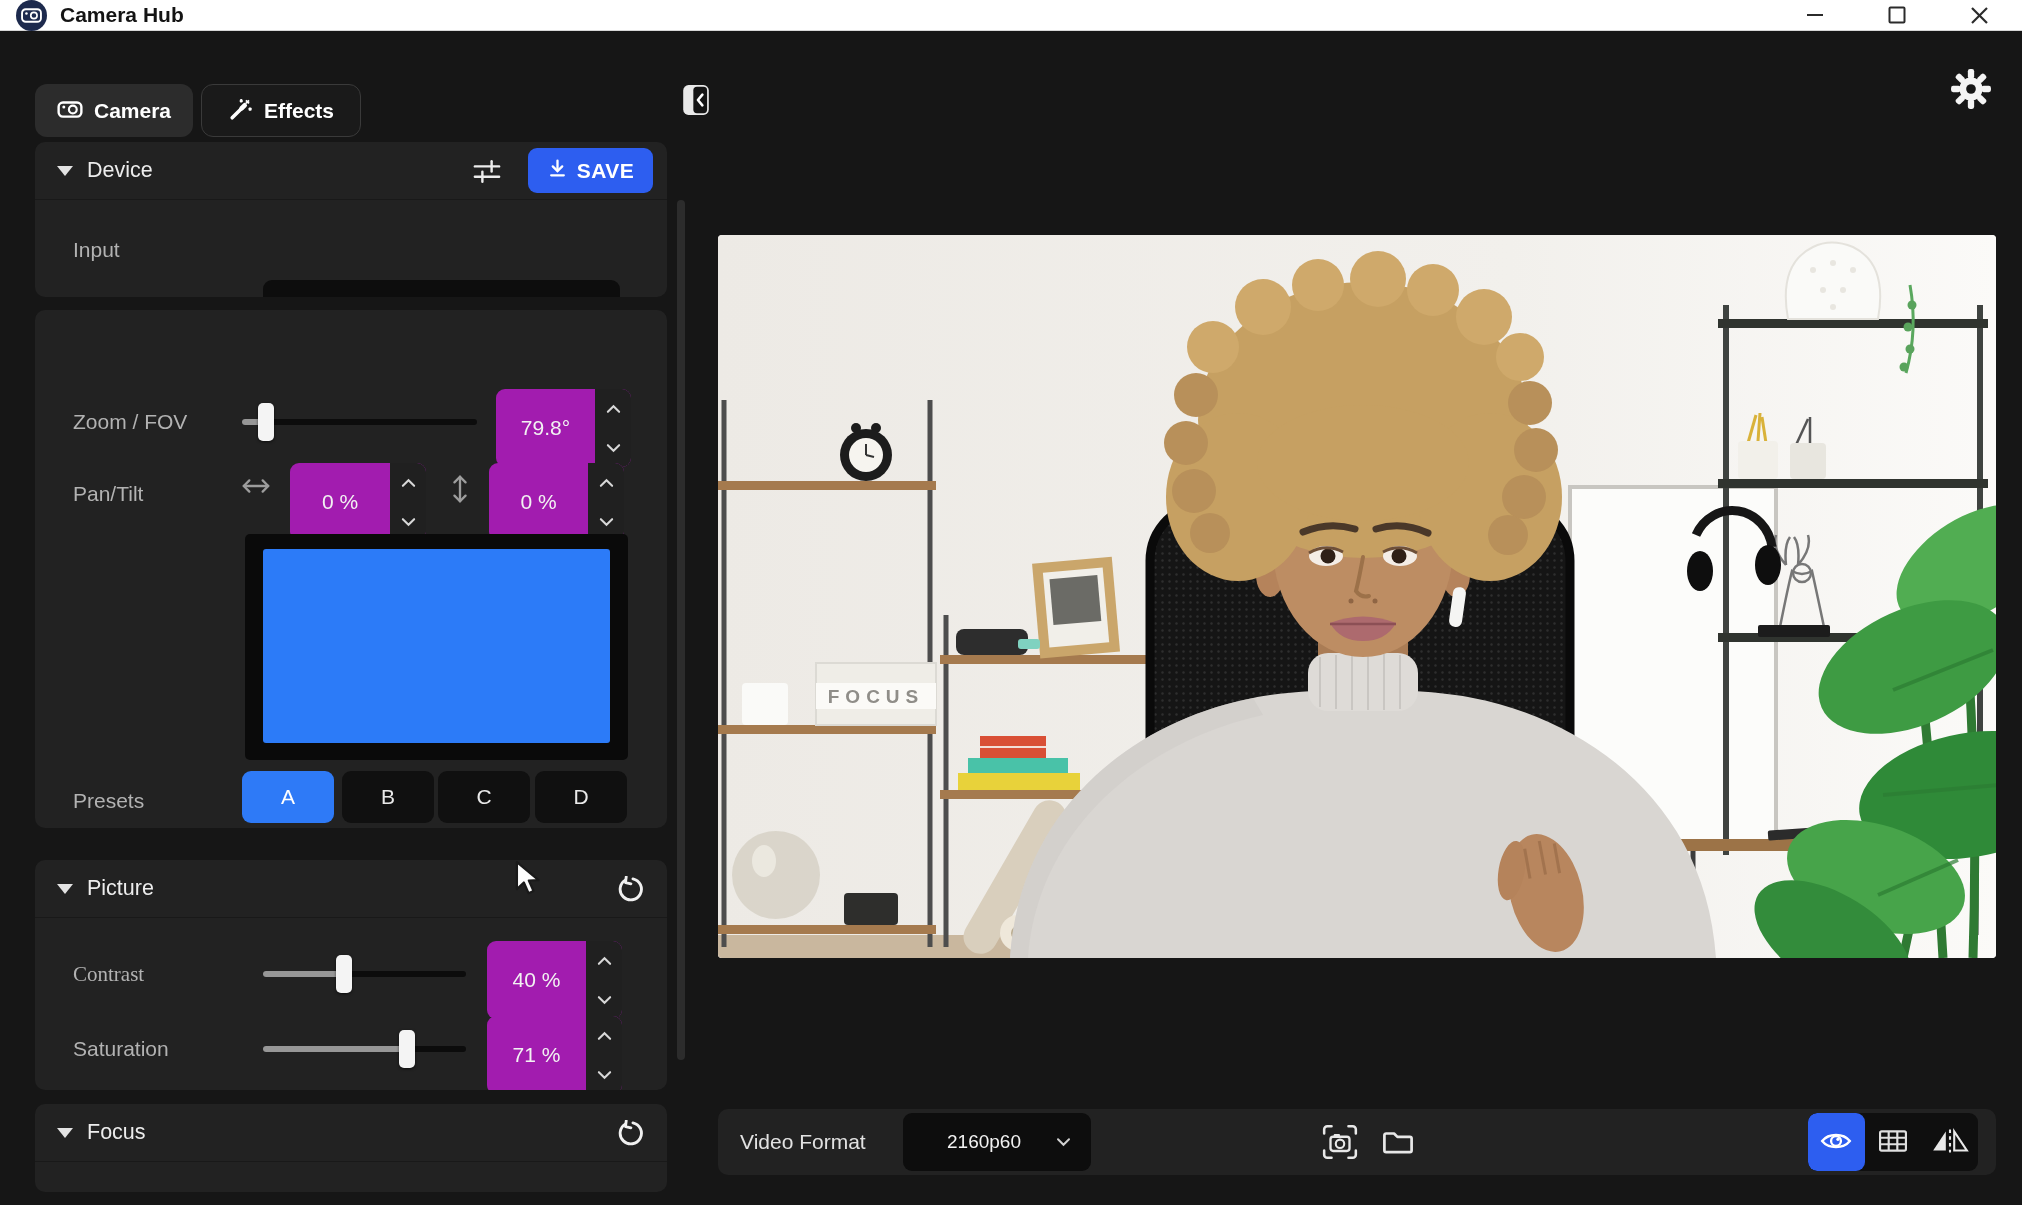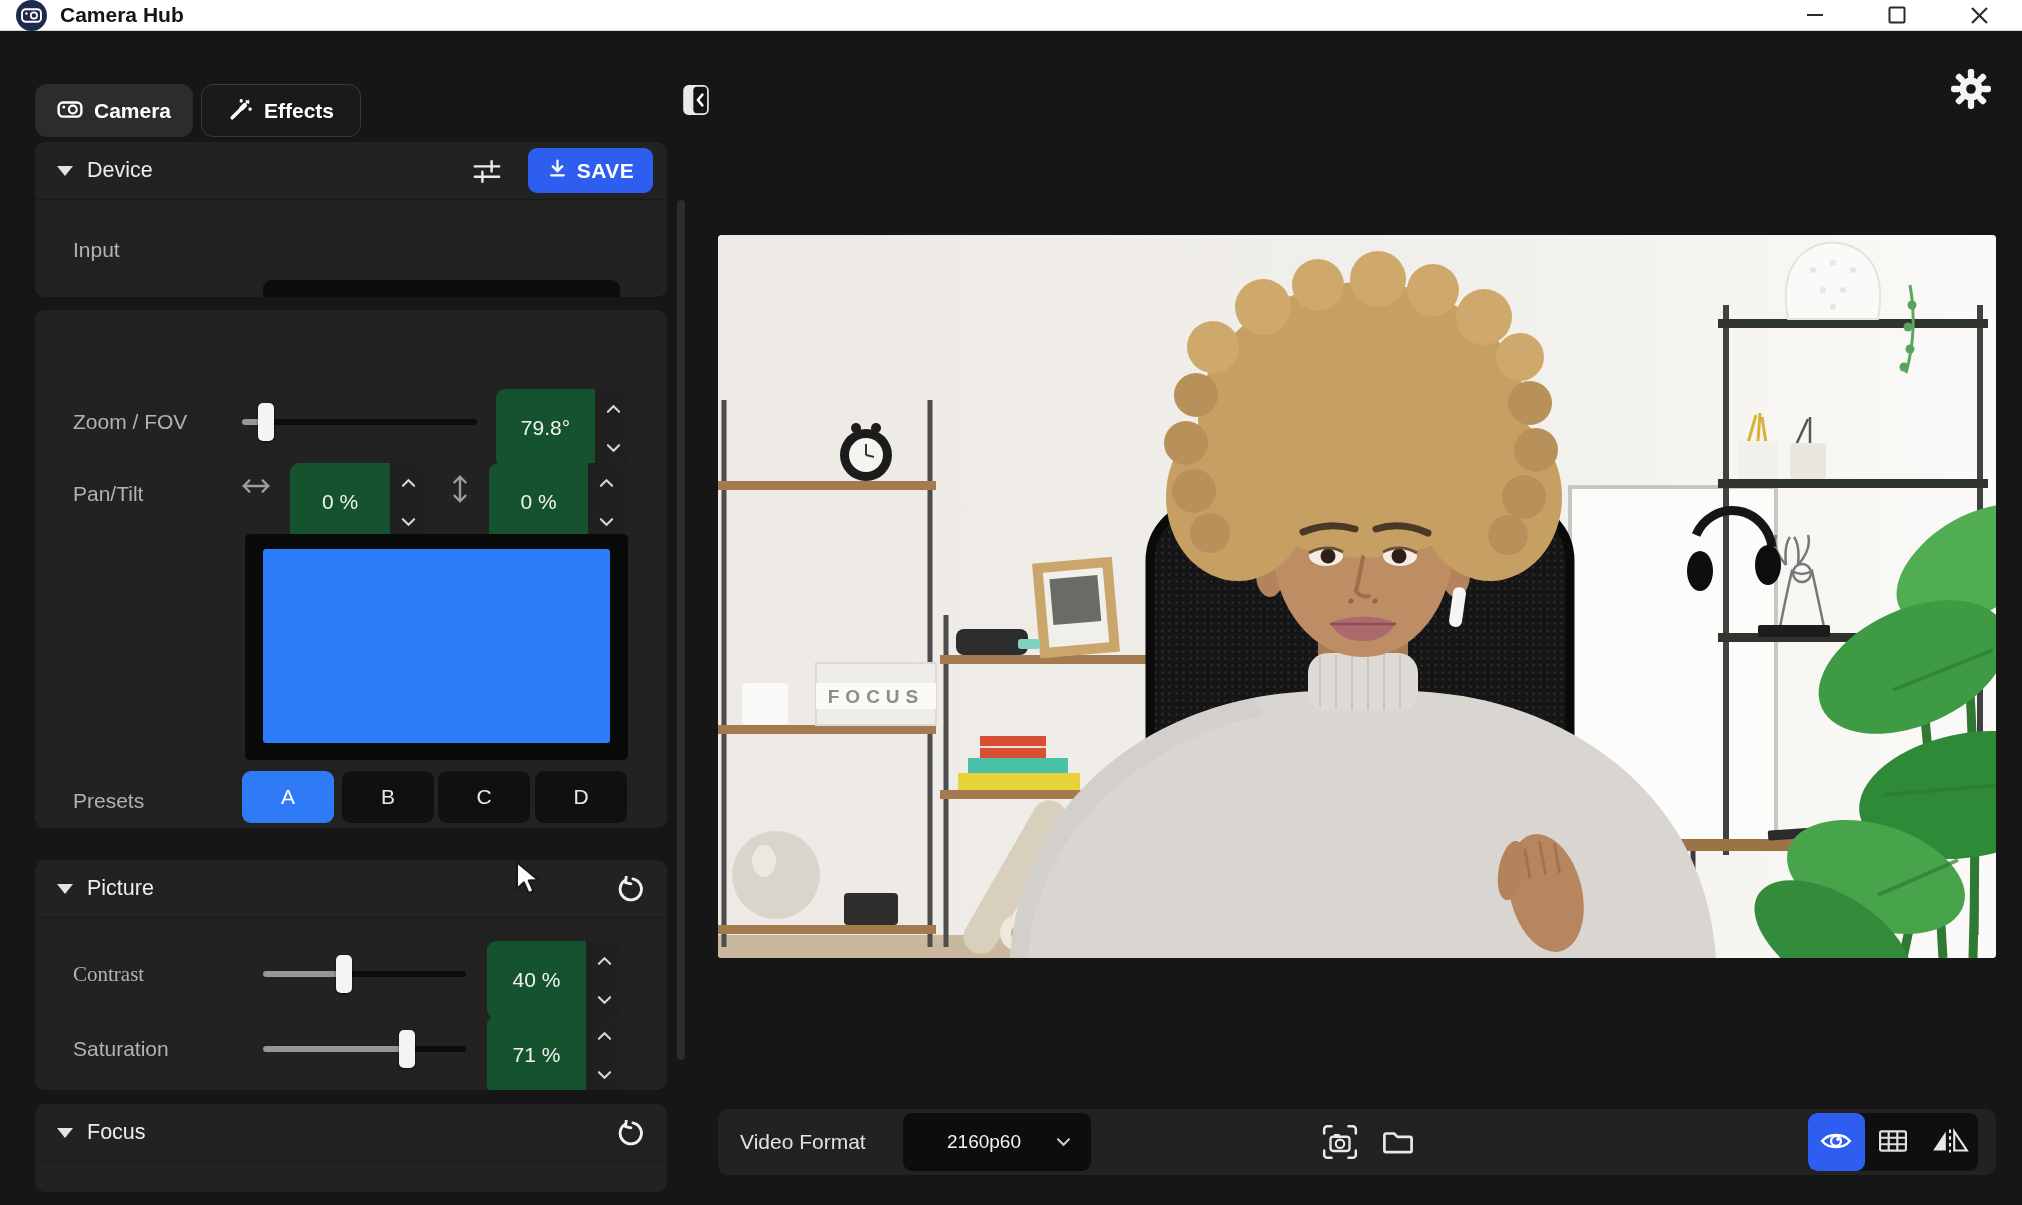--- a/index.html
+++ b/index.html
@@ -28,21 +28,21 @@
   #tab-effects{left:201px;width:160px;}
   
   #card-device{top:142px;height:155px;}
   .adv-btn{margin-left:auto;margin-right:26px;}
   .save-btn{width:125px;height:45px;background:var(--accent);border:none;border-radius:9px;color:#fff;display:flex;align-items:center;justify-content:center;gap:9px;font-size:21px;font-weight:700;cursor:pointer;letter-spacing:.5px;}
   .select{position:absolute;background:#0d0d0d;border-radius:9px;display:flex;align-items:center;justify-content:center;cursor:pointer;}
   .select .sel-text{color:#f2f2f2;font-size:19px;}
   .select .chev{position:absolute;right:20px;top:50%;transform:translateY(-50%);display:flex;}
   #input-select{left:228px;top:80px;width:357px;height:58px;}
   
-  .valbox{position:absolute;width:135px;height:78px;background:#14532d;border-radius:9px;display:flex;overflow:hidden;justify-content:flex-end;}
+  .valbox{position:absolute;width:135px;height:78px;background:#a21caf;border-radius:9px;display:flex;overflow:hidden;justify-content:flex-end;}
   .val-text{flex:1;display:flex;align-items:center;justify-content:center;color:#f2f2f2;font-size:21px;}
   .steppers{width:36px;background:#202020;display:flex;flex-direction:column;}
   .step{flex:1;border:none;background:none;cursor:pointer;display:flex;align-items:center;justify-content:center;}
   
   .slider{position:absolute;height:40px;cursor:pointer;}
   .sl-track{position:absolute;left:0;right:0;top:17px;height:6px;border-radius:3px;background:#0c0c0c;}
   .sl-fill{position:absolute;left:0;top:17px;height:6px;border-radius:3px;background:#979797;width:0;}
   .sl-handle{position:absolute;top:1px;width:16px;height:38px;border-radius:5px;background:#f4f4f4;box-shadow:0 1px 3px rgba(0,0,0,.6);}
   
   #card-frame{top:310px;height:518px;}

